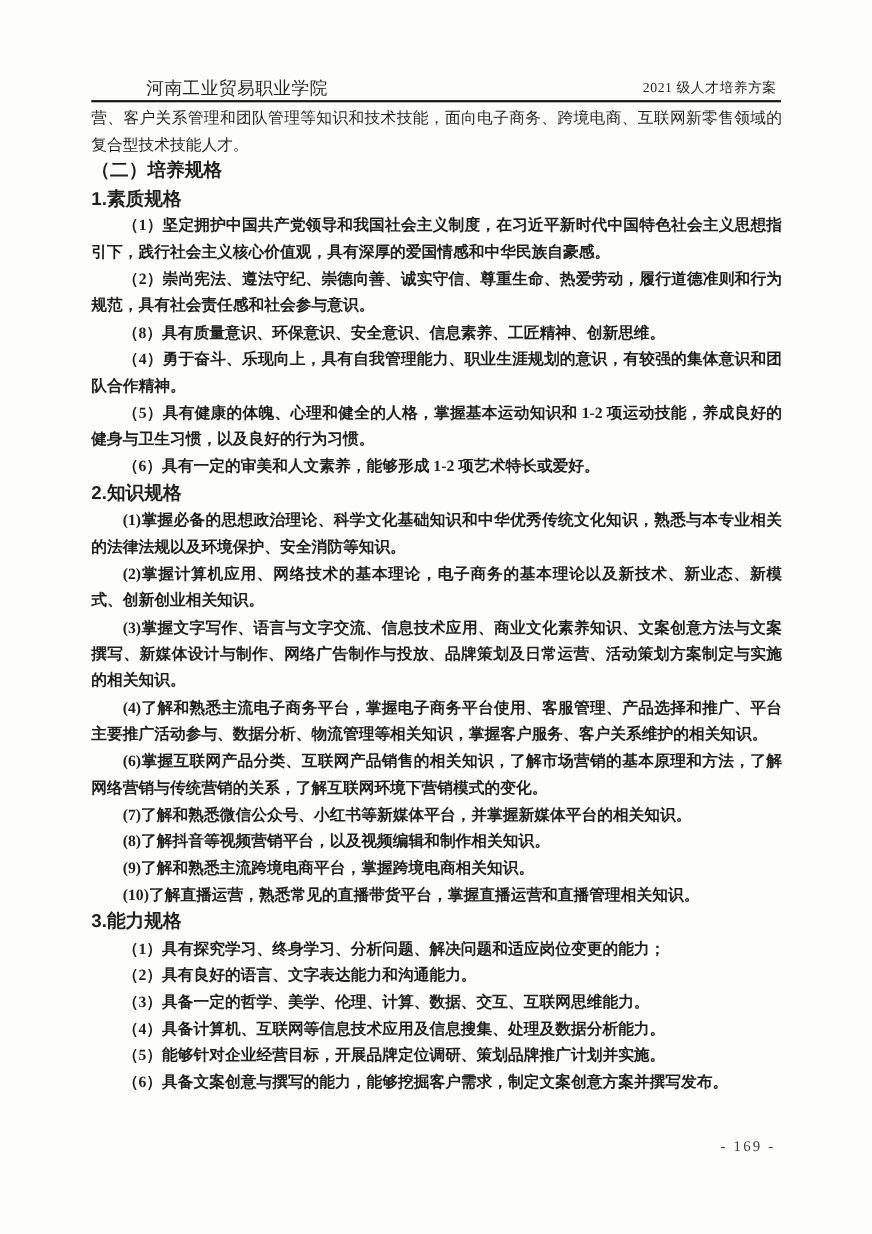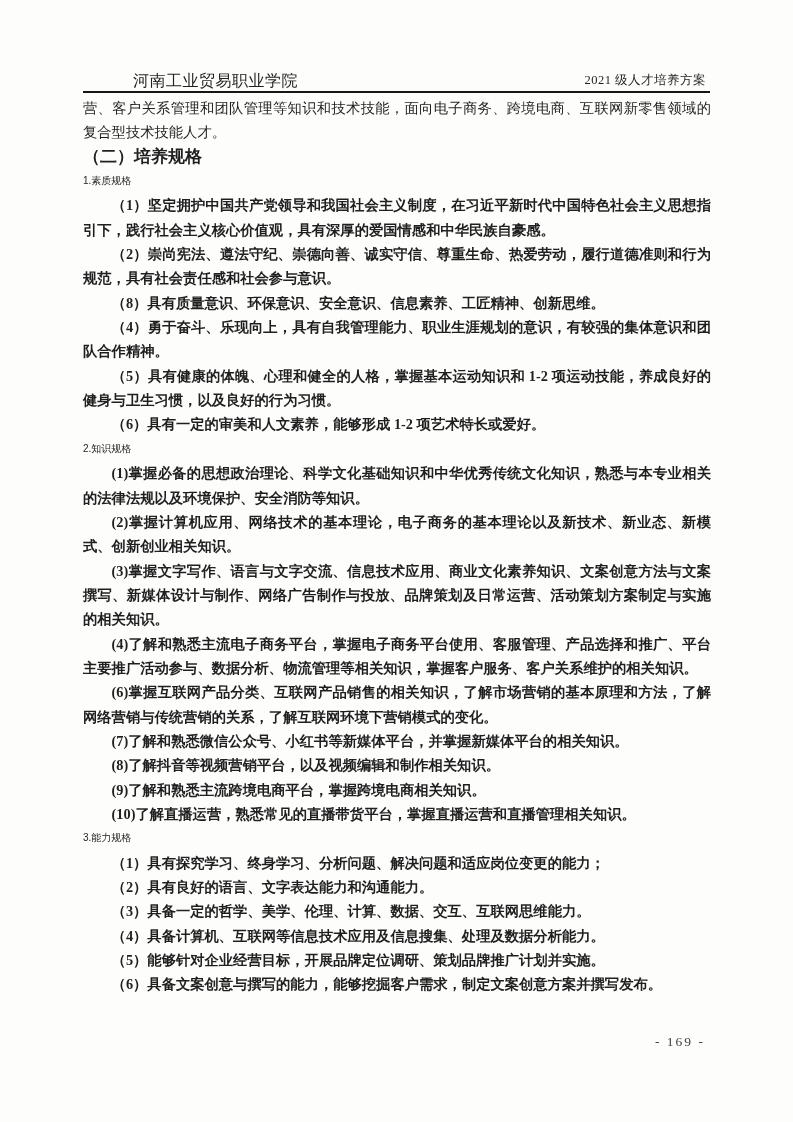--- a/index.html
+++ b/index.html
@@ -62,29 +62,29 @@
     text-justify: inter-ideograph;
     text-indent: 2em;
     font-weight: bold;
   }
   .p-cont {
     text-align: justify;
     text-justify: inter-ideograph;
     text-indent: 0;
   }
   .h2 {
-    font-family: Liberation Sans, sans-serif;
+    font-family: Liberation Mono, monospace;
     font-weight: bold;
     font-size: 17px;
     padding-left: 28px;
   }
   .h3 {
     font-family: "Liberation Sans", "DejaVu Sans", sans-serif;
-    font-weight: normal;
-    font-size: 10px;
+    font-weight: bold;
+    font-size: 17px;
     padding-left: 17px;
   }
   
   .footer-pagenum {
     position: absolute;
     top: 1034px;
     right: 88px;
     font-size: 13.5px;
     letter-spacing: 2px;
     color: #404040;

